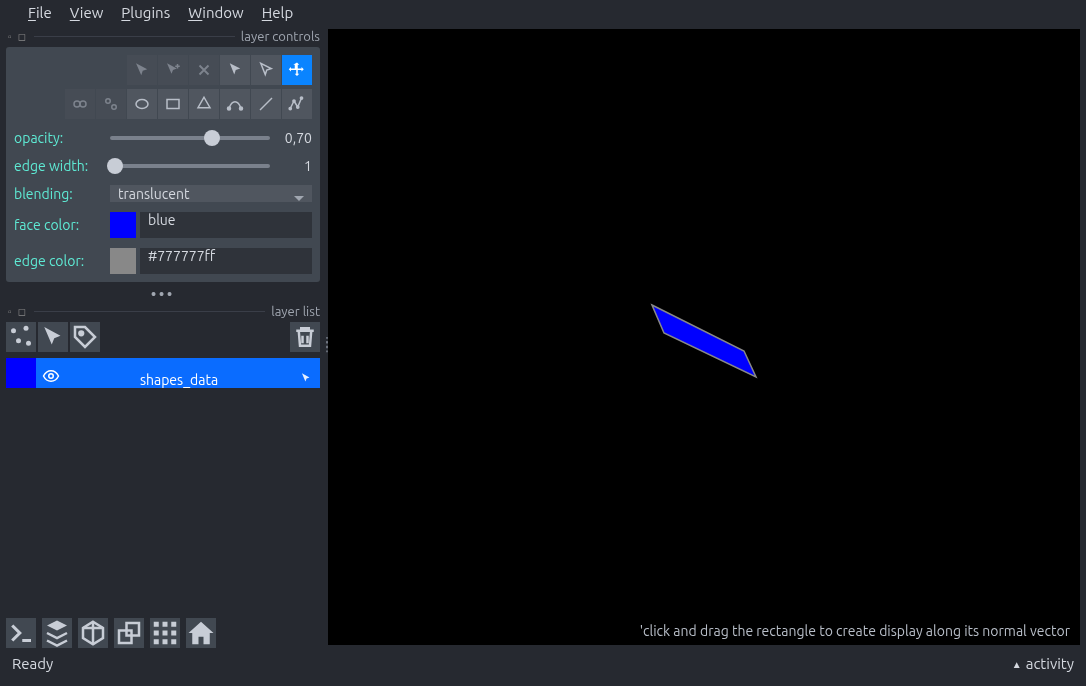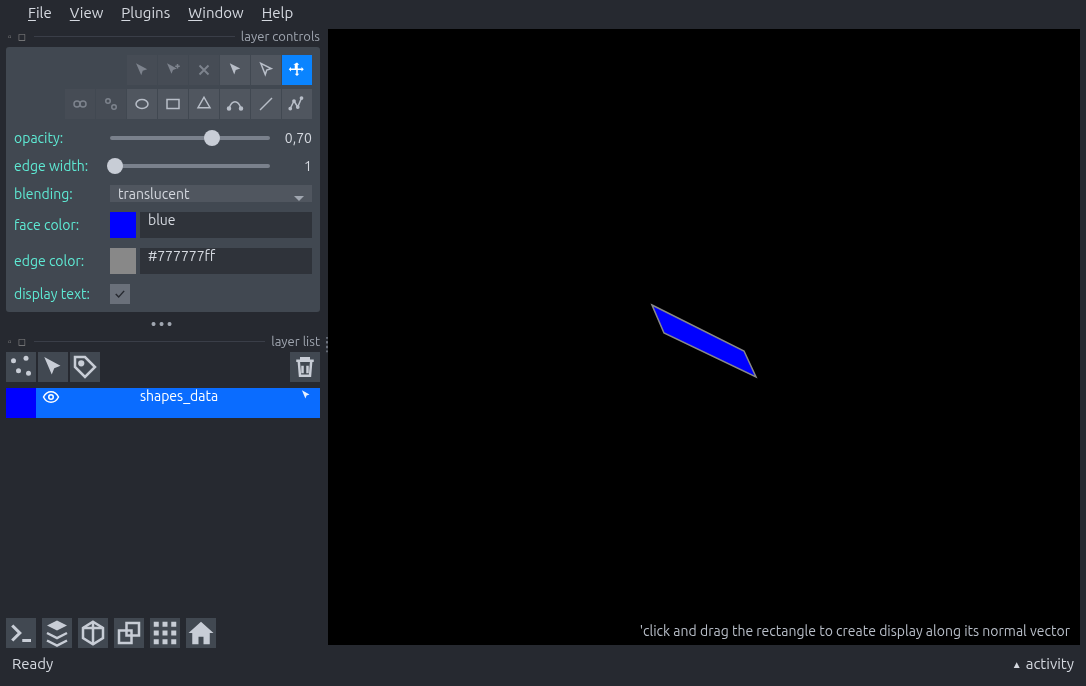--- a/index.html
+++ b/index.html
@@ -87,21 +87,21 @@
   margin: 4px 0 6px 0;
 }
 .lt-btn {
   width: 30px; height: 30px;
   background: #414851;
   display: flex; align-items: center; justify-content: center;
   color: #c8cdd6;
 }
 .lt-spacer { flex: 1; }
 .layer-row {
-  display: flex; align-items: flex-start;
+  display: flex; align-items: flex-end;
   height: 30px;
   background: #0a6cff;
   color: #fff;
 }
 .layer-swatch { width: 30px; height: 30px; background: #0000ff; }
 .layer-eye { width: 30px; text-align: center; }
 .layer-name { flex: 1; text-align: center; }
 .layer-tag { width: 28px; text-align: center; opacity: .9; }
 .viewport-wrap { flex: 1; padding: 2px 6px 2px 2px; position: relative; }
 .viewport {
@@ -279,26 +279,20 @@
       <div class="prop-row">
         <span class="prop-label">edge color:</span>
         <div class="color-row">
           <div class="swatch" style="background:#888888"></div>
           <div class="text-input">
               <span>#777777ff</span>
             </div>
         </div>
       </div>
 
-      <div class="prop-row">
-        <span class="prop-label">display text:</span>
-        <div class="checkbox">
-            <span>✓</span>
-          </div>
-      </div>
     </div>
 
     <div class="dots-row">•••</div>
 
     <div class="panel-title-row">
       <span class="tiny-icons">▫ ◻</span>
       <span class="line"></span>
       <span>layer list</span>
     </div>
 

